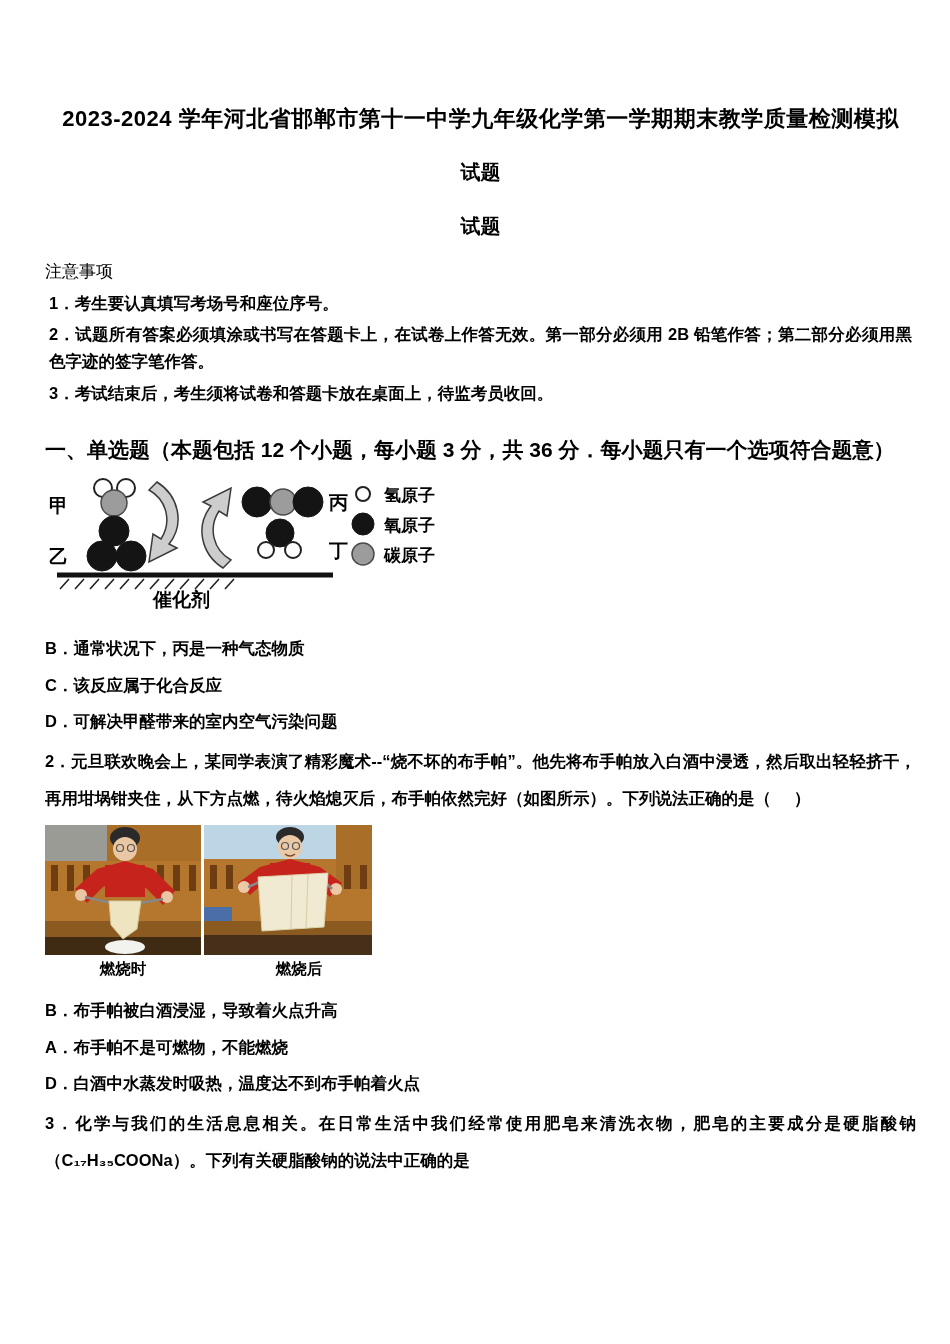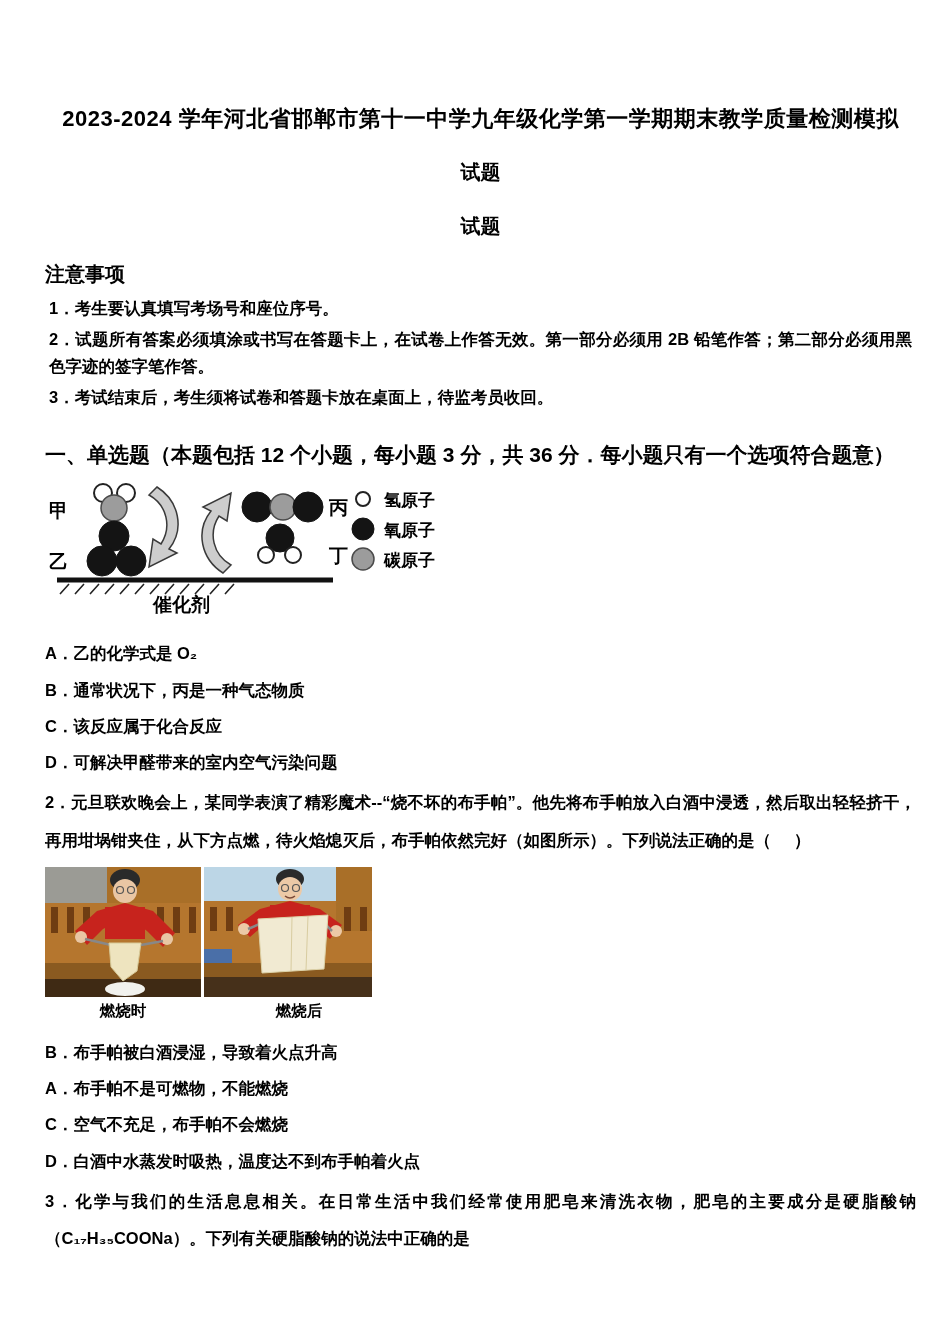--- a/index.html
+++ b/index.html
@@ -18,21 +18,21 @@
     font-size:22px;font-weight:700;text-align:center;
     line-height:1.4;margin:0;letter-spacing:.5px;
   }
   .doc-title-line2{
     font-size:20px;font-weight:700;text-align:center;margin-top:24px;
   }
   .doc-subtitle{
     font-size:20px;font-weight:700;text-align:center;margin-top:27px;
   }
   .notice{margin-top:18px;}
-  .notice-heading{font-size:20px;font-weight:700;line-height:1.65;}
+  .notice-heading{font-size:17px;font-weight:400;line-height:1.65;}
   .notice p{font-size:16.5px;font-weight:600;line-height:1.65;margin:4px;text-align:justify;}
   .section-heading{
     margin-top:26px;font-size:21px;font-weight:600;line-height:1.6;
   }
   .stem{
     font-size:16.5px;font-weight:600;line-height:2.25;
     text-align:justify;margin:4px 0 0 0;
   }
   .options{margin-top:12px;}
   .options p{font-size:16.5px;font-weight:600;line-height:2.2;margin:0;}
@@ -117,21 +117,20 @@
         <text class="legend-label" x="339" y="29">氢原子</text>
         <circle class="atom-o" cx="318" cy="52" r="11"></circle>
         <text class="legend-label" x="339" y="59">氧原子</text>
         <circle class="atom-c" cx="318" cy="82" r="11"></circle>
         <text class="legend-label" x="339" y="89">碳原子</text>
       </g>
     </svg>
   </figure>
 
   <div class="options">
-    <p>A．乙的化学式是 O₂</p>
     <p>B．通常状况下，丙是一种气态物质</p>
     <p>C．该反应属于化合反应</p>
     <p>D．可解决甲醛带来的室内空气污染问题</p>
   </div>
 
   <p class="stem">2．元旦联欢晚会上，某同学表演了精彩魔术--“烧不坏的布手帕”。他先将布手帕放入白酒中浸透，然后取出轻轻挤干，再用坩埚钳夹住，从下方点燃，待火焰熄灭后，布手帕依然完好（如图所示）。下列说法正确的是（&nbsp;&nbsp;&nbsp;&nbsp;&nbsp;）</p>
 
   <figure class="photos-fig">
     <div class="photos-row">
 
@@ -193,19 +192,18 @@
     </div>
     <div class="captions-row">
       <div class="caption cap-left">燃烧时</div>
       <div class="caption cap-right">燃烧后</div>
     </div>
   </figure>
 
   <div class="options">
     <p>B．布手帕被白酒浸湿，导致着火点升高</p>
     <p>A．布手帕不是可燃物，不能燃烧</p>
-    <p>C．空气不充足，布手帕不会燃烧</p>
     <p>D．白酒中水蒸发时吸热，温度达不到布手帕着火点</p>
   </div>
 
   <p class="stem">3．化学与我们的生活息息相关。在日常生活中我们经常使用肥皂来清洗衣物，肥皂的主要成分是硬脂酸钠（C₁₇H₃₅COONa）。下列有关硬脂酸钠的说法中正确的是</p>
 
 </div>
 
 </body></html>

